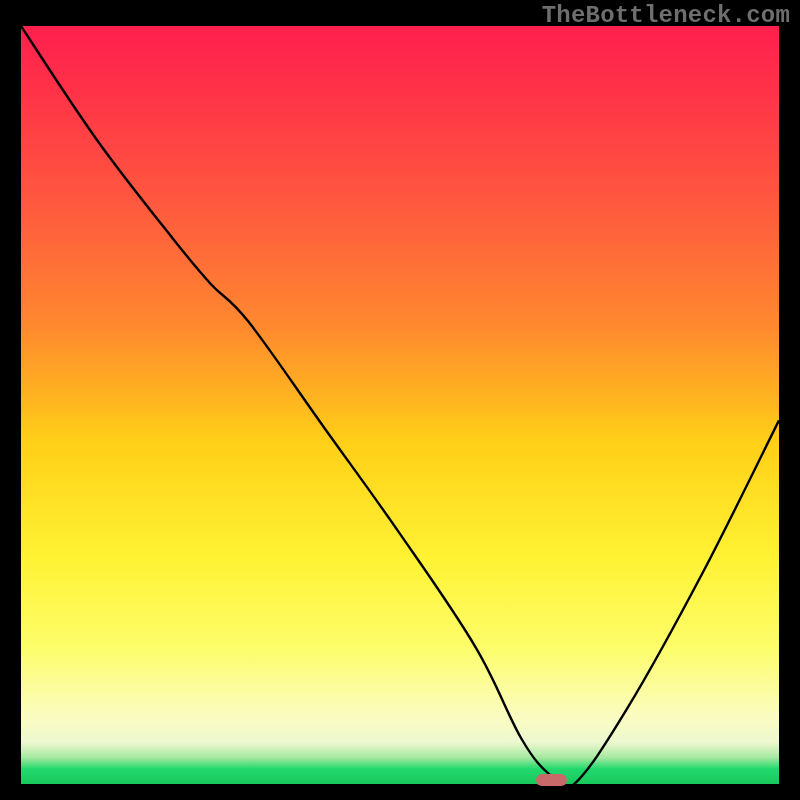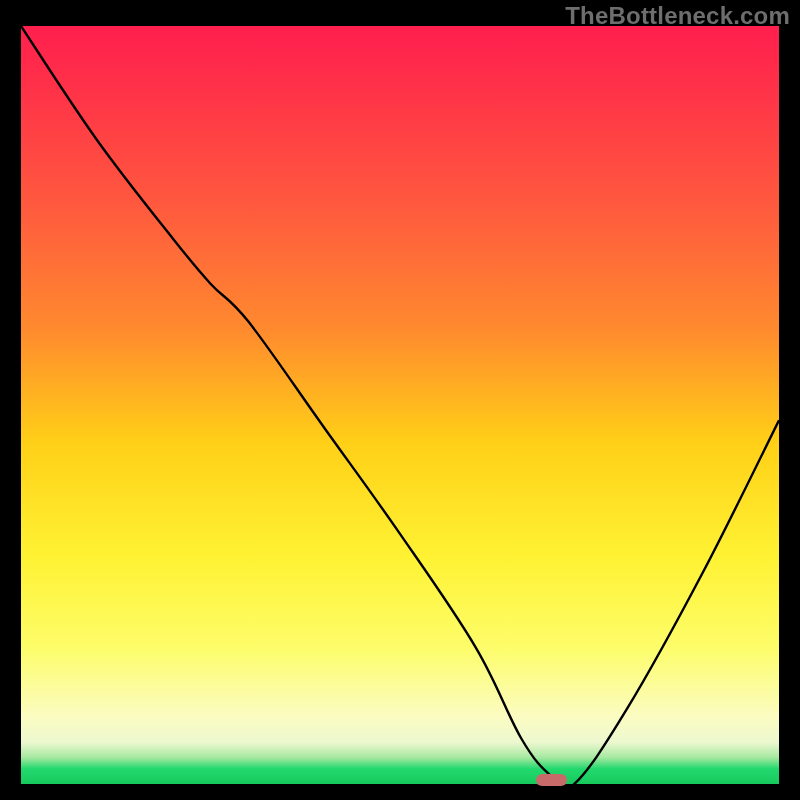--- a/index.html
+++ b/index.html
@@ -7,21 +7,21 @@
   .canvas {
     position: relative;
     width: 800px;
     height: 800px;
     background: #000;
   }
   .watermark {
     position: absolute;
     top: 2px;
     right: 10px;
-    font-family: Liberation Sans, sans-serif;
+    font-family: Liberation Mono, monospace;
     font-size: 24px;
     font-weight: 600;
     color: #6e6e6e;
     letter-spacing: 0.2px;
   }
   .plot-frame {
     position: absolute;
     left: 21px;
     top: 26px;
     width: 758px;   

